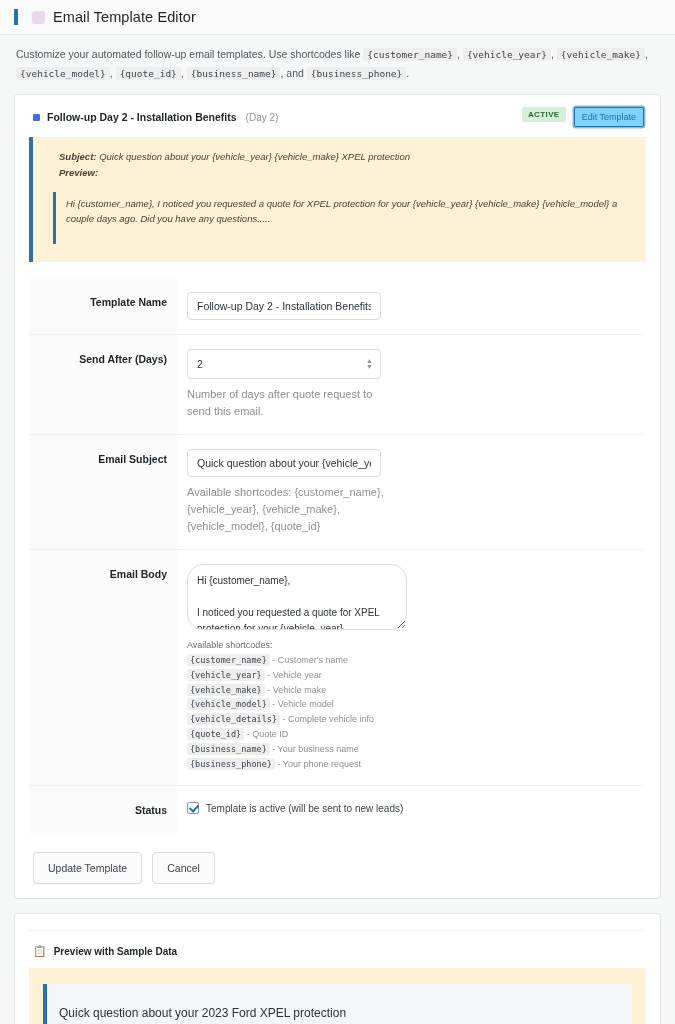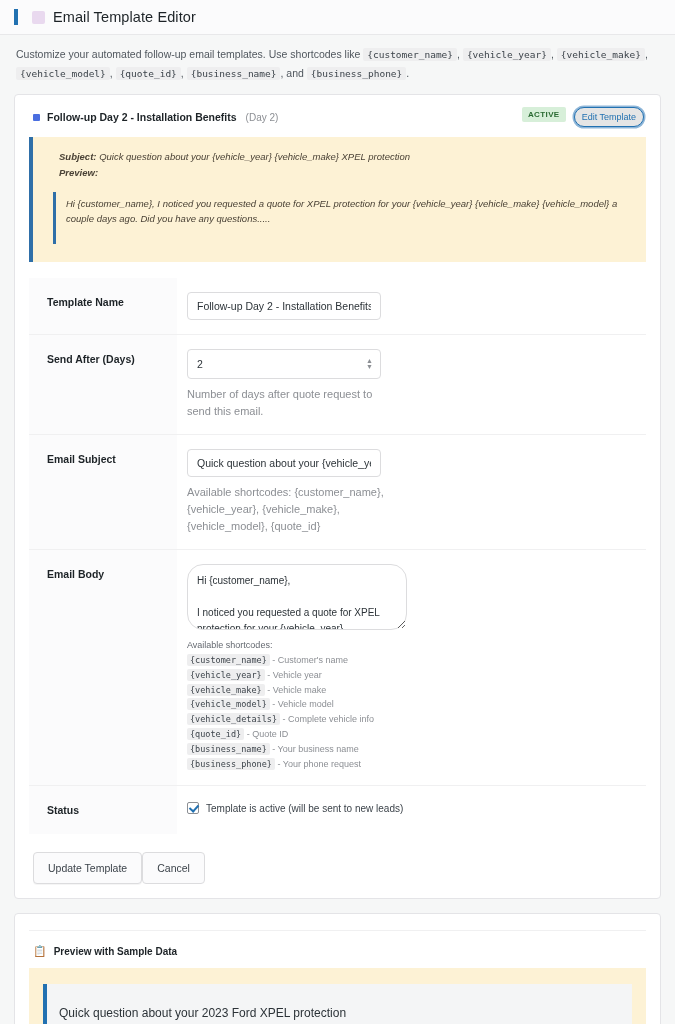--- a/index.html
+++ b/index.html
@@ -69,22 +69,22 @@
   }
   .tpl-name { font-size: 10.5px; font-weight: bold; color: #1d2327; }
   .tpl-day  { font-size: 10px; color: #8c8f94; margin-left: 2px; }
   .card-head-right { display: flex; align-items: flex-start; gap: 8px; }
   .badge-active {
     background: #d7efd9; color: #2b6b33;
     font-size: 8px; font-weight: bold; letter-spacing: .4px;
     padding: 3px 6px; border-radius: 2px;
   }
   .btn-edit {
-    background: #e5e5e5; border: 1px solid #2271b1; color: #2271b1;
-    border-radius: 10px; font-size: 9px; padding: 4px 7px;
+    background: #7dd3fc; border: 1px solid #2271b1; color: #2271b1;
+    border-radius: 2px; font-size: 9px; padding: 4px 7px;
     box-shadow: 0 0 0 1.5px #8fb6d8;
     font-family: "Liberation Sans", sans-serif;
     cursor: pointer;
   }
 
   
   .yellow-box {
     background: #fdf2d5;
     border-left: 4px solid #2f6fa8;
     margin-top: 10px;
@@ -102,21 +102,21 @@
     font-size: 9.5px;
     line-height: 1.6;
   }
 
   
   .form-table { width: 100%; border-collapse: collapse; margin-top: 16px; }
   .form-table tr { border-bottom: 1px solid #f0f0f1; }
   .form-table tr:last-child { border-bottom: none; }
   .form-table th {
     width: 148px;
-    text-align: left; vertical-align: top;
+    text-align: right; vertical-align: top;
     font-size: 10.5px; font-weight: bold; color: #1d2327;
     padding: 18px 10px 18px 18px;
     background: #fbfbfc;
   }
   .form-table td { padding: 14px 10px 14px 10px; vertical-align: top; }
 
   input.txt {
     font-family: "Liberation Sans", sans-serif;
     font-size: 10.5px; color: #2c3338;
     border: 1px solid #dcdcde; border-radius: 4px;
@@ -161,21 +161,21 @@
     background: #fff; position: relative; flex: 0 0 auto;
   }
   .chk::after {
     content: ""; position: absolute; left: 3px; top: 0px;
     width: 4px; height: 7px; border: solid #2271b1;
     border-width: 0 2px 2px 0; transform: rotate(42deg);
   }
   .chk-label { font-size: 10px; color: #3c434a; }
 
   
-  .btn-row { display: flex; gap: 0; margin-top: 18px; padding-left: 4px; }
+  .btn-row { display: flex; gap: 10px; margin-top: 18px; padding-left: 4px; }
   .btn {
     background: #fbfbfc; border: 1px solid #dcdcde; border-radius: 4px;
     font-family: "Liberation Sans", sans-serif; font-size: 10.5px; color: #3c434a;
     padding: 9px 14px; cursor: pointer;
   }
   .btn-primary { box-shadow: 0 1px 0 rgba(0,0,0,.04); }
 
   
   .prev-head {
     display: flex; align-items: center; gap: 7px;

